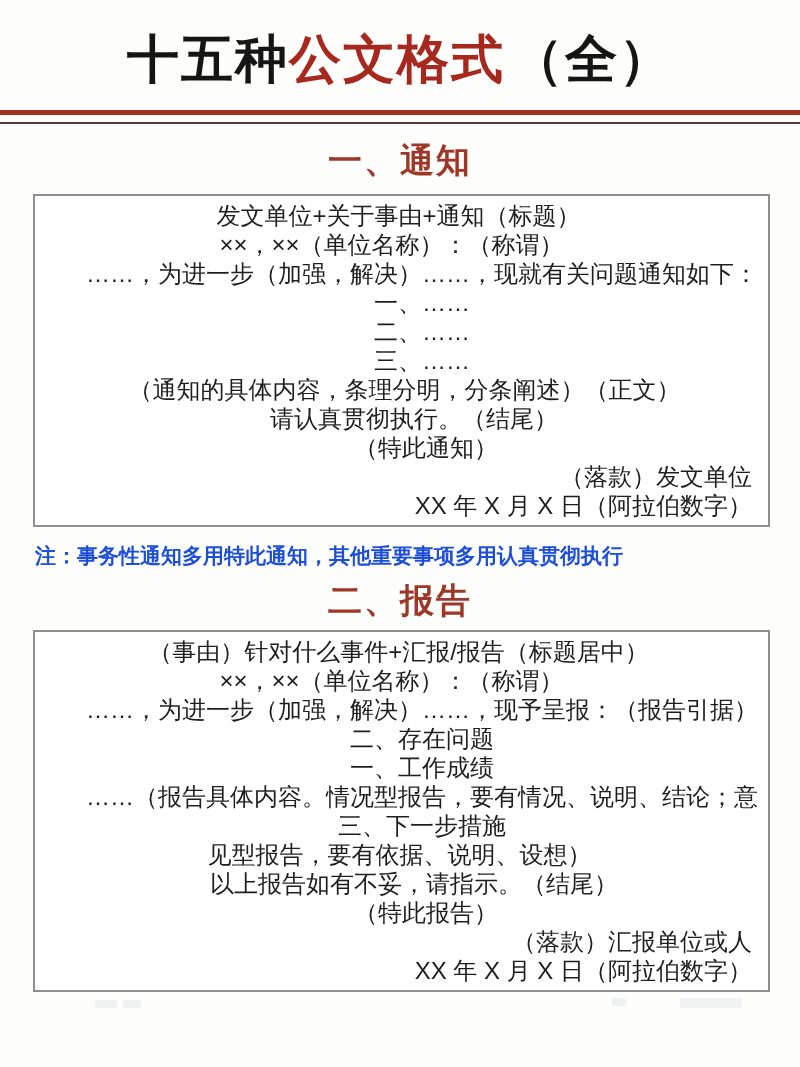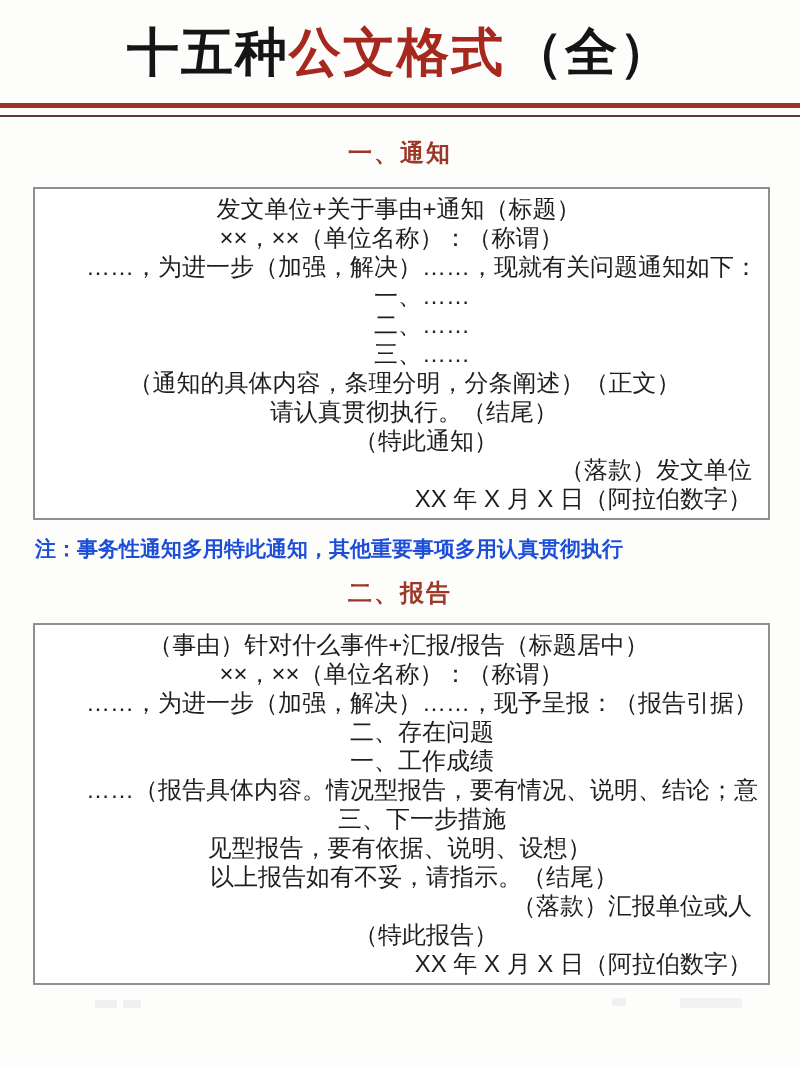--- a/index.html
+++ b/index.html
@@ -10,40 +10,40 @@
     height: 1067px;
     margin: 0 auto;
     background: #fdfdfc;
     overflow: hidden;
     font-family: "Liberation Sans", "DejaVu Sans", sans-serif;
     color: #1e1e1e;
   }
 
   
   .main-title {
-    padding-top: 19px;
+    padding-top: 26px;
     text-align: center;
     font-size: 52px;
     line-height: 66px;
     font-weight: 900;
     letter-spacing: 2px;
     color: #151515;
     white-space: nowrap;
   }
   .main-title .hl { color: #a6281e; }
   .main-title .sfx { margin-left: 6px; }
 
   
   .divider-thick { margin-top: 18px; height: 5px; width: 100%; background: #a43121; }
   .divider-thin  { margin-top: 7px;  height: 2px; width: 100%; background: #5c3a33; }
 
   
   .section-heading {
     text-align: center;
-    font-size: 24px;
+    font-size: 34px;
     line-height: 40px;
     font-weight: bold;
     color: #9d3728;
     letter-spacing: 2px;
   }
   .section-heading.first  { margin-top: 16px; }
   .section-heading.second { margin-top: 11px; }
 
   
   .format-box {
@@ -172,25 +172,25 @@
     <div class="row ind2">
       <span>三、下一步措施</span>
     </div>
     <div class="row ind0">
       <span>见型报告，要有依据、说明、设想）</span>
     </div>
     <div class="row ind2">
       <span>以上报告如有不妥，请指示。</span>
       <span class="anno">（结尾）</span>
     </div>
-    <div class="row r">
-      <span>（落款）汇报单位或人</span>
-    </div>
     <div class="row ind22">
       <span>（特此报告）</span>
+    </div>
+    <div class="row r">
+      <span>（落款）汇报单位或人</span>
     </div>
     <div class="row r">
       <span>XX 年 X 月 X 日（阿拉伯数字）</span>
     </div>
   </div>
 
   <div class="smudge sm1"></div>
   <div class="smudge sm2"></div>
   <div class="smudge sm3"></div>
   <div class="smudge sm4"></div>

